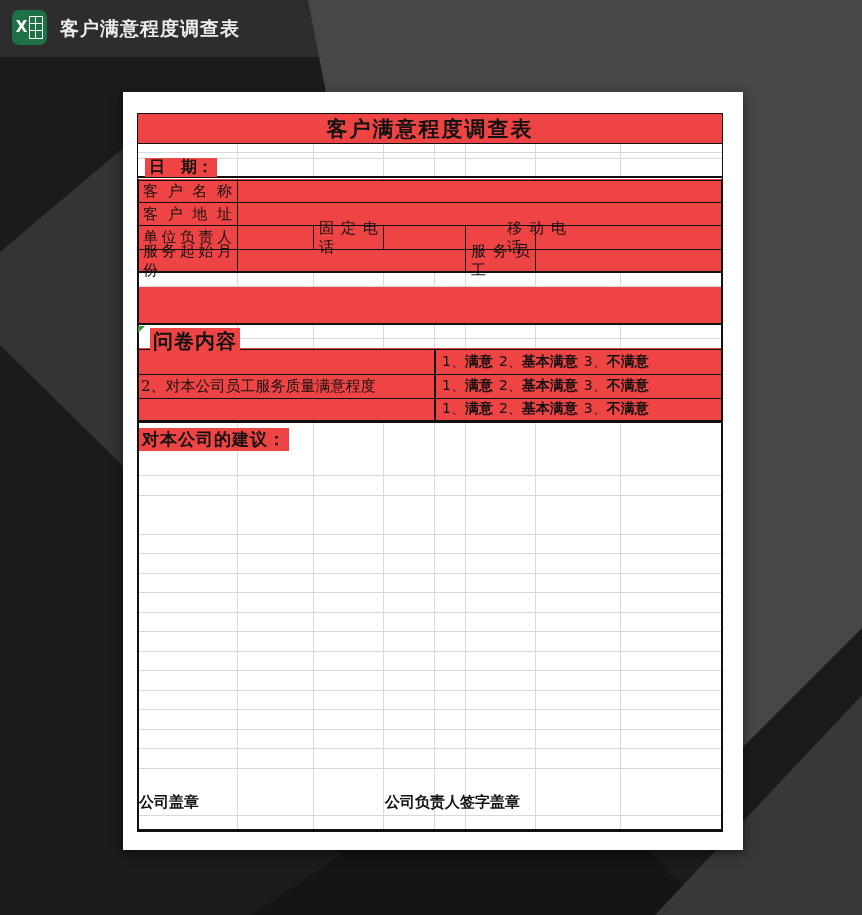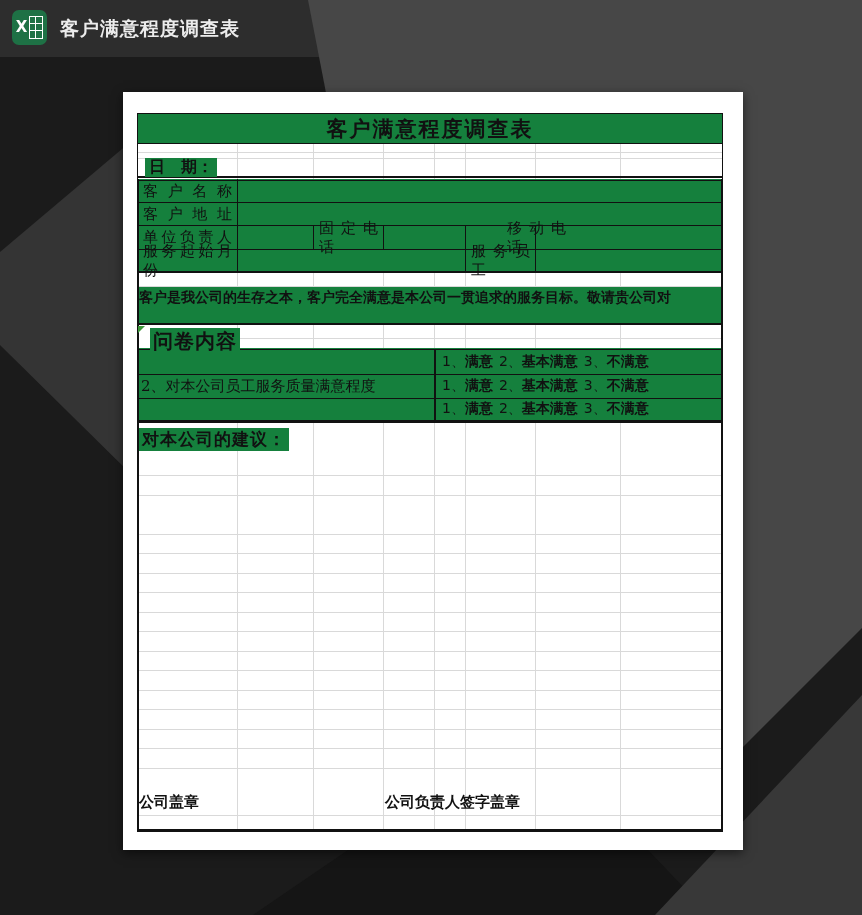--- a/index.html
+++ b/index.html
@@ -24,21 +24,21 @@
     background-image:linear-gradient(#fff,#fff),linear-gradient(#fff,#fff),linear-gradient(#fff,#fff);
     background-size:12px 1px,12px 1px,1px 21px;
     background-position:0 6px,0 13px,5px 0;background-repeat:no-repeat;}
   .win-title{left:60px;top:16px;font-size:19px;font-weight:bold;color:#ececec;z-index:6;letter-spacing:1px;}
   
   .sheet{left:123px;top:92px;width:620px;height:758px;background:#fff;z-index:3;
     box-shadow:0 3px 10px rgba(0,0,0,.55);color:#111;}
   .sheet .abs{position:absolute;}
   .ln{position:absolute;background:#111;}
   .faint{position:absolute;background:#d9d9d9;}
-  .white{background:#15803d;}
+  .white{background:#ef4444;}
   .serif{font-family:"DejaVu Serif","Liberation Serif",serif;}
   .vgrid{left:14px;top:51px;width:586px;height:686px;
     background-image:
       linear-gradient(#d9d9d9,#d9d9d9),linear-gradient(#d9d9d9,#d9d9d9),
       linear-gradient(#d9d9d9,#d9d9d9),linear-gradient(#d9d9d9,#d9d9d9),
       linear-gradient(#d9d9d9,#d9d9d9),linear-gradient(#d9d9d9,#d9d9d9),
       linear-gradient(#d9d9d9,#d9d9d9);
     background-size:1px 100%,1px 100%,1px 100%,1px 100%,1px 100%,1px 100%,1px 100%;
     background-position:100px 0,176px 0,246px 0,297px 0,328px 0,398px 0,483px 0;
     background-repeat:no-repeat;}
@@ -142,21 +142,20 @@
   <div class="abs cell-label" style="left:15px;top:158px;width:99px;height:22px;">
       <span>服务起始月份</span>
     </div>
   <div class="abs" style="left:116px;top:159px;width:225px;height:19px;"></div>
   <div class="abs cell-label" style="left:343px;top:158px;width:69px;height:22px;">
       <span>服务员工</span>
     </div>
   <div class="abs" style="left:414px;top:159px;width:182px;height:19px;"></div>
 
   <div class="abs" style="left:16px;top:196px;width:582px;font-size:14px;font-weight:bold;line-height:19px;">
-    <div>客户是我公司的生存之本，客户完全满意是本公司一贯追求的服务目标。敬请贵公司对</div>
   </div>
 
   <div class="abs tri" style="left:15px;top:234px;"></div>
   <div class="abs serif white" style="left:27px;top:236px;font-size:20px;font-weight:bold;padding:0 3px;letter-spacing:1px;">问卷内容</div>
 
   <div class="abs q-opts" style="left:313px;top:257px;width:285px;height:25px;">
     <span><span>1、</span><b>满意</b></span>
     <span><span>2、</span><b>基本满意</b></span>
     <span><span>3、</span><b>不满意</b></span>
   </div>

